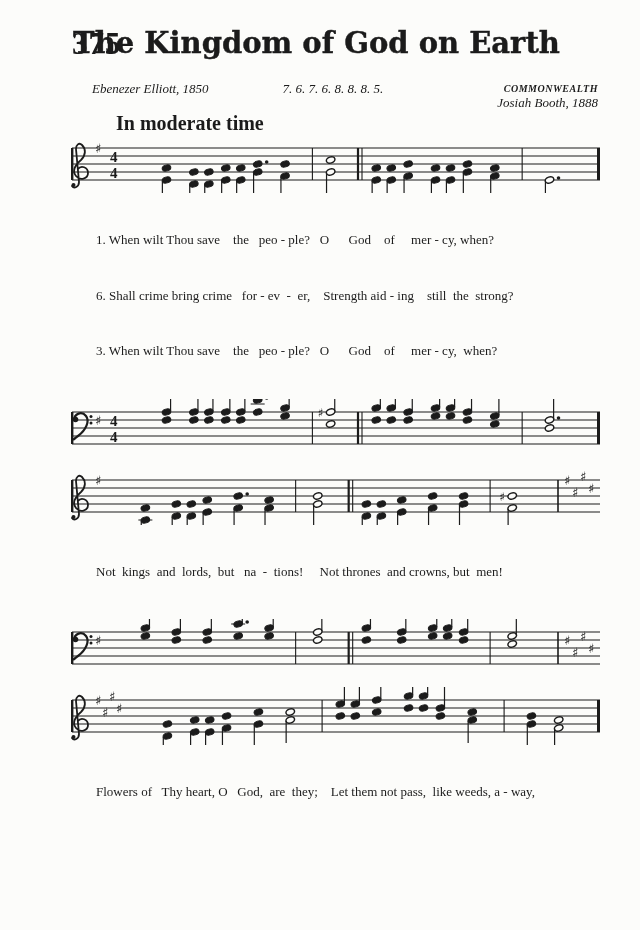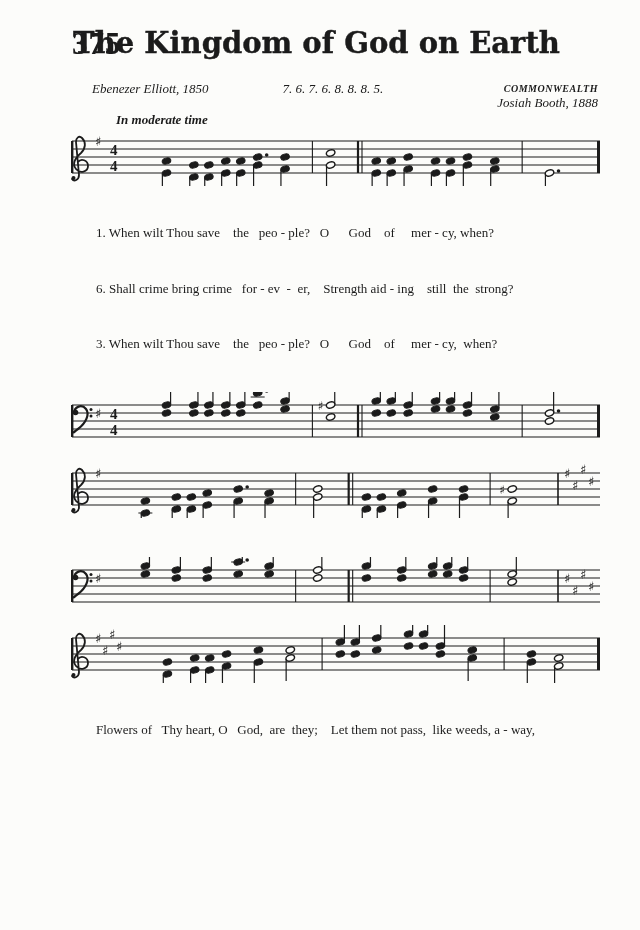--- a/index.html
+++ b/index.html
@@ -20,21 +20,21 @@
     -webkit-text-stroke:0.4px #1b1b1b;
   }
   .attr-row{
     display:flex;justify-content:space-between;align-items:flex-start;
     margin:2px 42px 0 92px;font-size:13px;line-height:14px;font-style:italic;
   }
   .meter{margin-left:-40px;}
   .tune-block{text-align:right;}
   .tune-name{font-size:10px;font-weight:bold;letter-spacing:0.5px;}
   .composer{font-size:13px;}
-  .tempo{margin:2px 0 0 116px;font-size:13px;font-style:italic;font-weight:bold;}
+  .tempo{margin:2px 0 0 116px;font-size:20px;font-weight:bold;}
   .system{margin:0 0 10px 0;}
   .staff-wrap{margin:0 32px 0 66px;}
   svg.staff{display:block;}
   .verses{
     margin:1px 0 1px 96px;
     font-size:13px;line-height:18.5px;white-space:pre;
   }
   .v-line{white-space:pre;}
 </style>
 </head>
@@ -277,20 +277,21 @@
           <line x1="286.68" y1="13" x2="286.68" y2="45" stroke="#1b1b1b" stroke-width="1.1"></line>
           <line x1="424.12" y1="13" x2="424.12" y2="45" stroke="#1b1b1b" stroke-width="1.1"></line>
           <line x1="492" y1="13" x2="492" y2="45" stroke="#1b1b1b" stroke-width="1.6"></line>
           <text x="498" y="17.5" font-size="13" fill="#1b1b1b" font-family="&quot;DejaVu Sans&quot;, sans-serif" font-weight="normal">♯</text>
           <text x="506" y="29.5" font-size="13" fill="#1b1b1b" font-family="&quot;DejaVu Sans&quot;, sans-serif" font-weight="normal">♯</text>
           <text x="514" y="13.5" font-size="13" fill="#1b1b1b" font-family="&quot;DejaVu Sans&quot;, sans-serif" font-weight="normal">♯</text>
           <text x="522" y="25.5" font-size="13" fill="#1b1b1b" font-family="&quot;DejaVu Sans&quot;, sans-serif" font-weight="normal">♯</text>
         </svg>
     </div>
     <div class="verses">
+      <div class="v-line">Not  kings  and  lords,  but   na  -  tions!     Not thrones  and crowns, but  men!</div>
     </div>
     <div class="staff-wrap">
       <svg class="staff" width="540" height="58" viewBox="0 0 540 58">
           <line x1="6" y1="13" x2="534" y2="13" stroke="#1b1b1b" stroke-width="1"></line>
           <line x1="6" y1="21" x2="534" y2="21" stroke="#1b1b1b" stroke-width="1"></line>
           <line x1="6" y1="29" x2="534" y2="29" stroke="#1b1b1b" stroke-width="1"></line>
           <line x1="6" y1="37" x2="534" y2="37" stroke="#1b1b1b" stroke-width="1"></line>
           <line x1="6" y1="45" x2="534" y2="45" stroke="#1b1b1b" stroke-width="1"></line>
           <rect x="5" y="13" width="2.4" height="32" fill="#1b1b1b"></rect>
           <path d="M8,22 C8,14 16,12 20,17 C24,22 20,31 12,37 C10,38.5 8,40 7,41" fill="none" stroke="#1b1b1b" stroke-width="2.2"></path>

